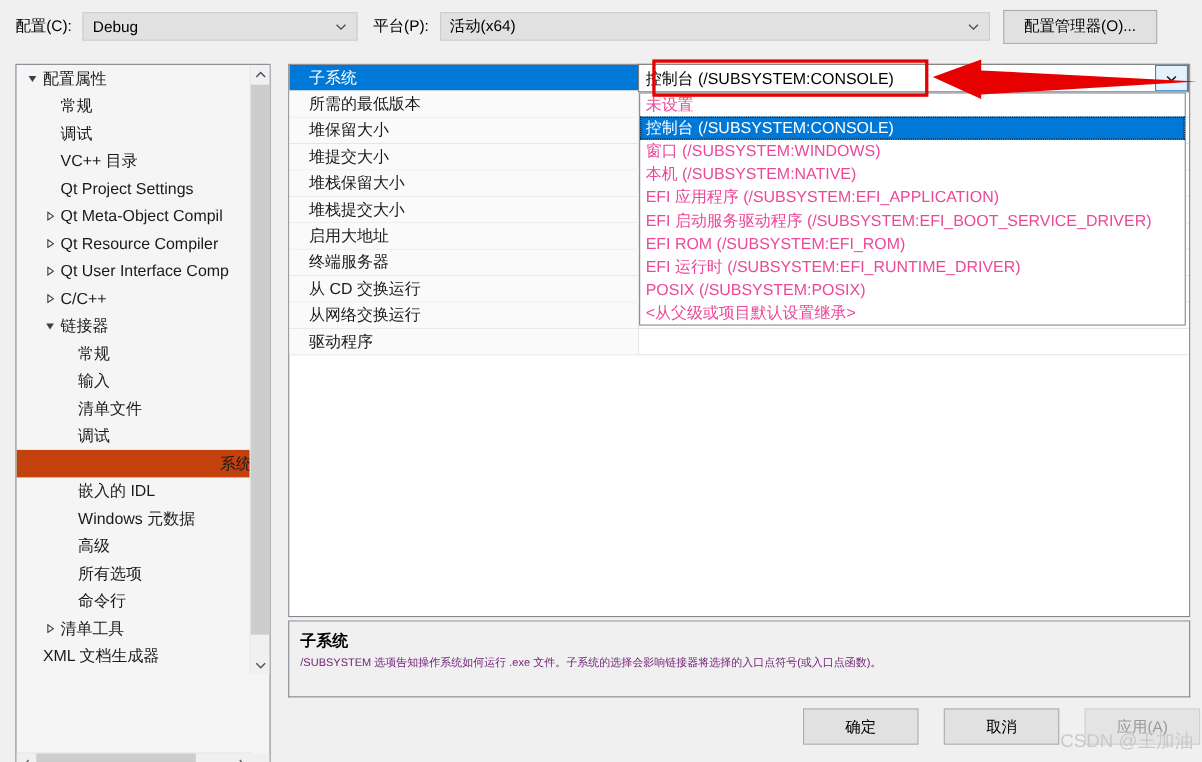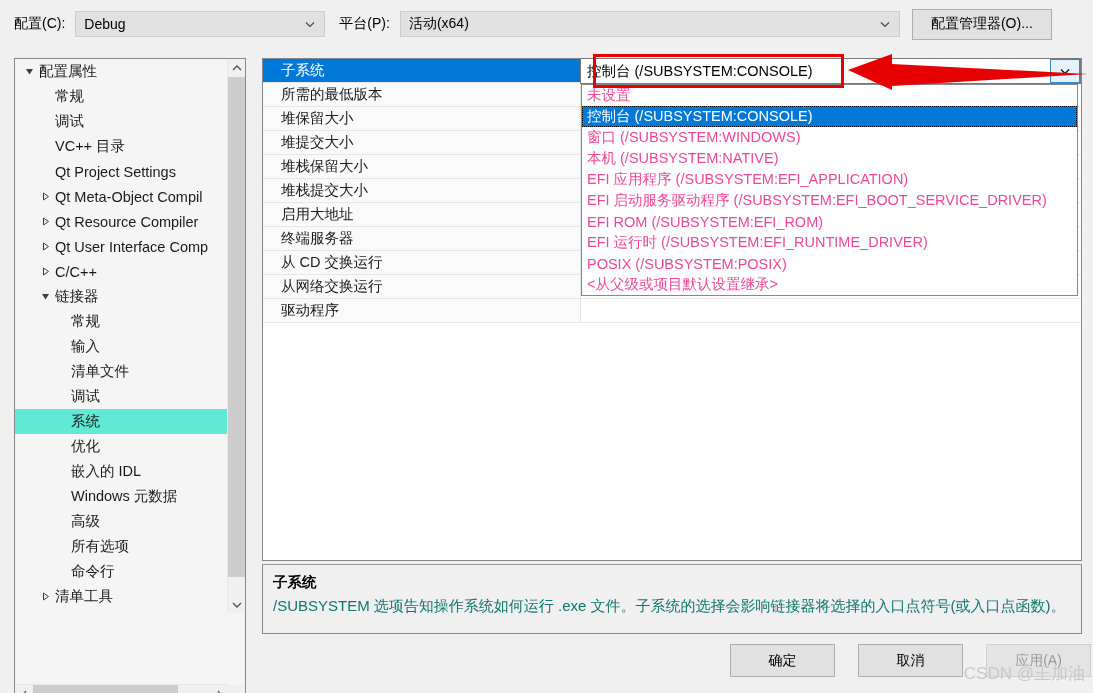--- a/index.html
+++ b/index.html
@@ -93,21 +93,22 @@
   .tree-item {
     height: 25px;
     display: flex;
     align-items: center;
     font-size: 14.5px;
     color: #1A1A1A;
     white-space: nowrap;
     box-sizing: border-box;
   }
   .tree-item.selected {
-    background: #5eead4;
+    background: #c2410c;
+    justify-content: flex-end;
   }
   .tree-tri {
     width: 16px;
     flex: 0 0 16px;
     display: flex;
     align-items: center;
     justify-content: center;
     font-size: 9px;
     color: #3F3F3F;
   }
@@ -299,22 +300,22 @@
     box-sizing: border-box;
     padding: 8px 12px 0 10px;
   }
   .desc-title {
     font-size: 14.5px;
     font-weight: bold;
     color: #000;
     margin-bottom: 4px;
   }
   .desc-body {
-    font-size: 15px;
-    color: #0f766e;
+    font-size: 10px;
+    color: #701a75;
     line-height: 1.3;
   }
 
   
   .footer {
     position: absolute;
     left: 0; bottom: 0;
     width: 1093px; height: 58px;
   }
   .btn-ok     { position: absolute; right: 258px; top: 9px; width: 105px; height: 33px; }
@@ -442,24 +443,20 @@
       <div class="tree-item" style="padding-left: 38px;">
         <span class="tree-tri"></span>
         <span class="tree-label">调试</span>
       </div>
       <div class="tree-item selected" style="padding-left: 38px;">
         <span class="tree-tri"></span>
         <span class="tree-label">系统</span>
       </div>
       <div class="tree-item" style="padding-left: 38px;">
         <span class="tree-tri"></span>
-        <span class="tree-label">优化</span>
-      </div>
-      <div class="tree-item" style="padding-left: 38px;">
-        <span class="tree-tri"></span>
         <span class="tree-label">嵌入的 IDL</span>
       </div>
       <div class="tree-item" style="padding-left: 38px;">
         <span class="tree-tri"></span>
         <span class="tree-label">Windows 元数据</span>
       </div>
       <div class="tree-item" style="padding-left: 38px;">
         <span class="tree-tri"></span>
         <span class="tree-label">高级</span>
       </div>

